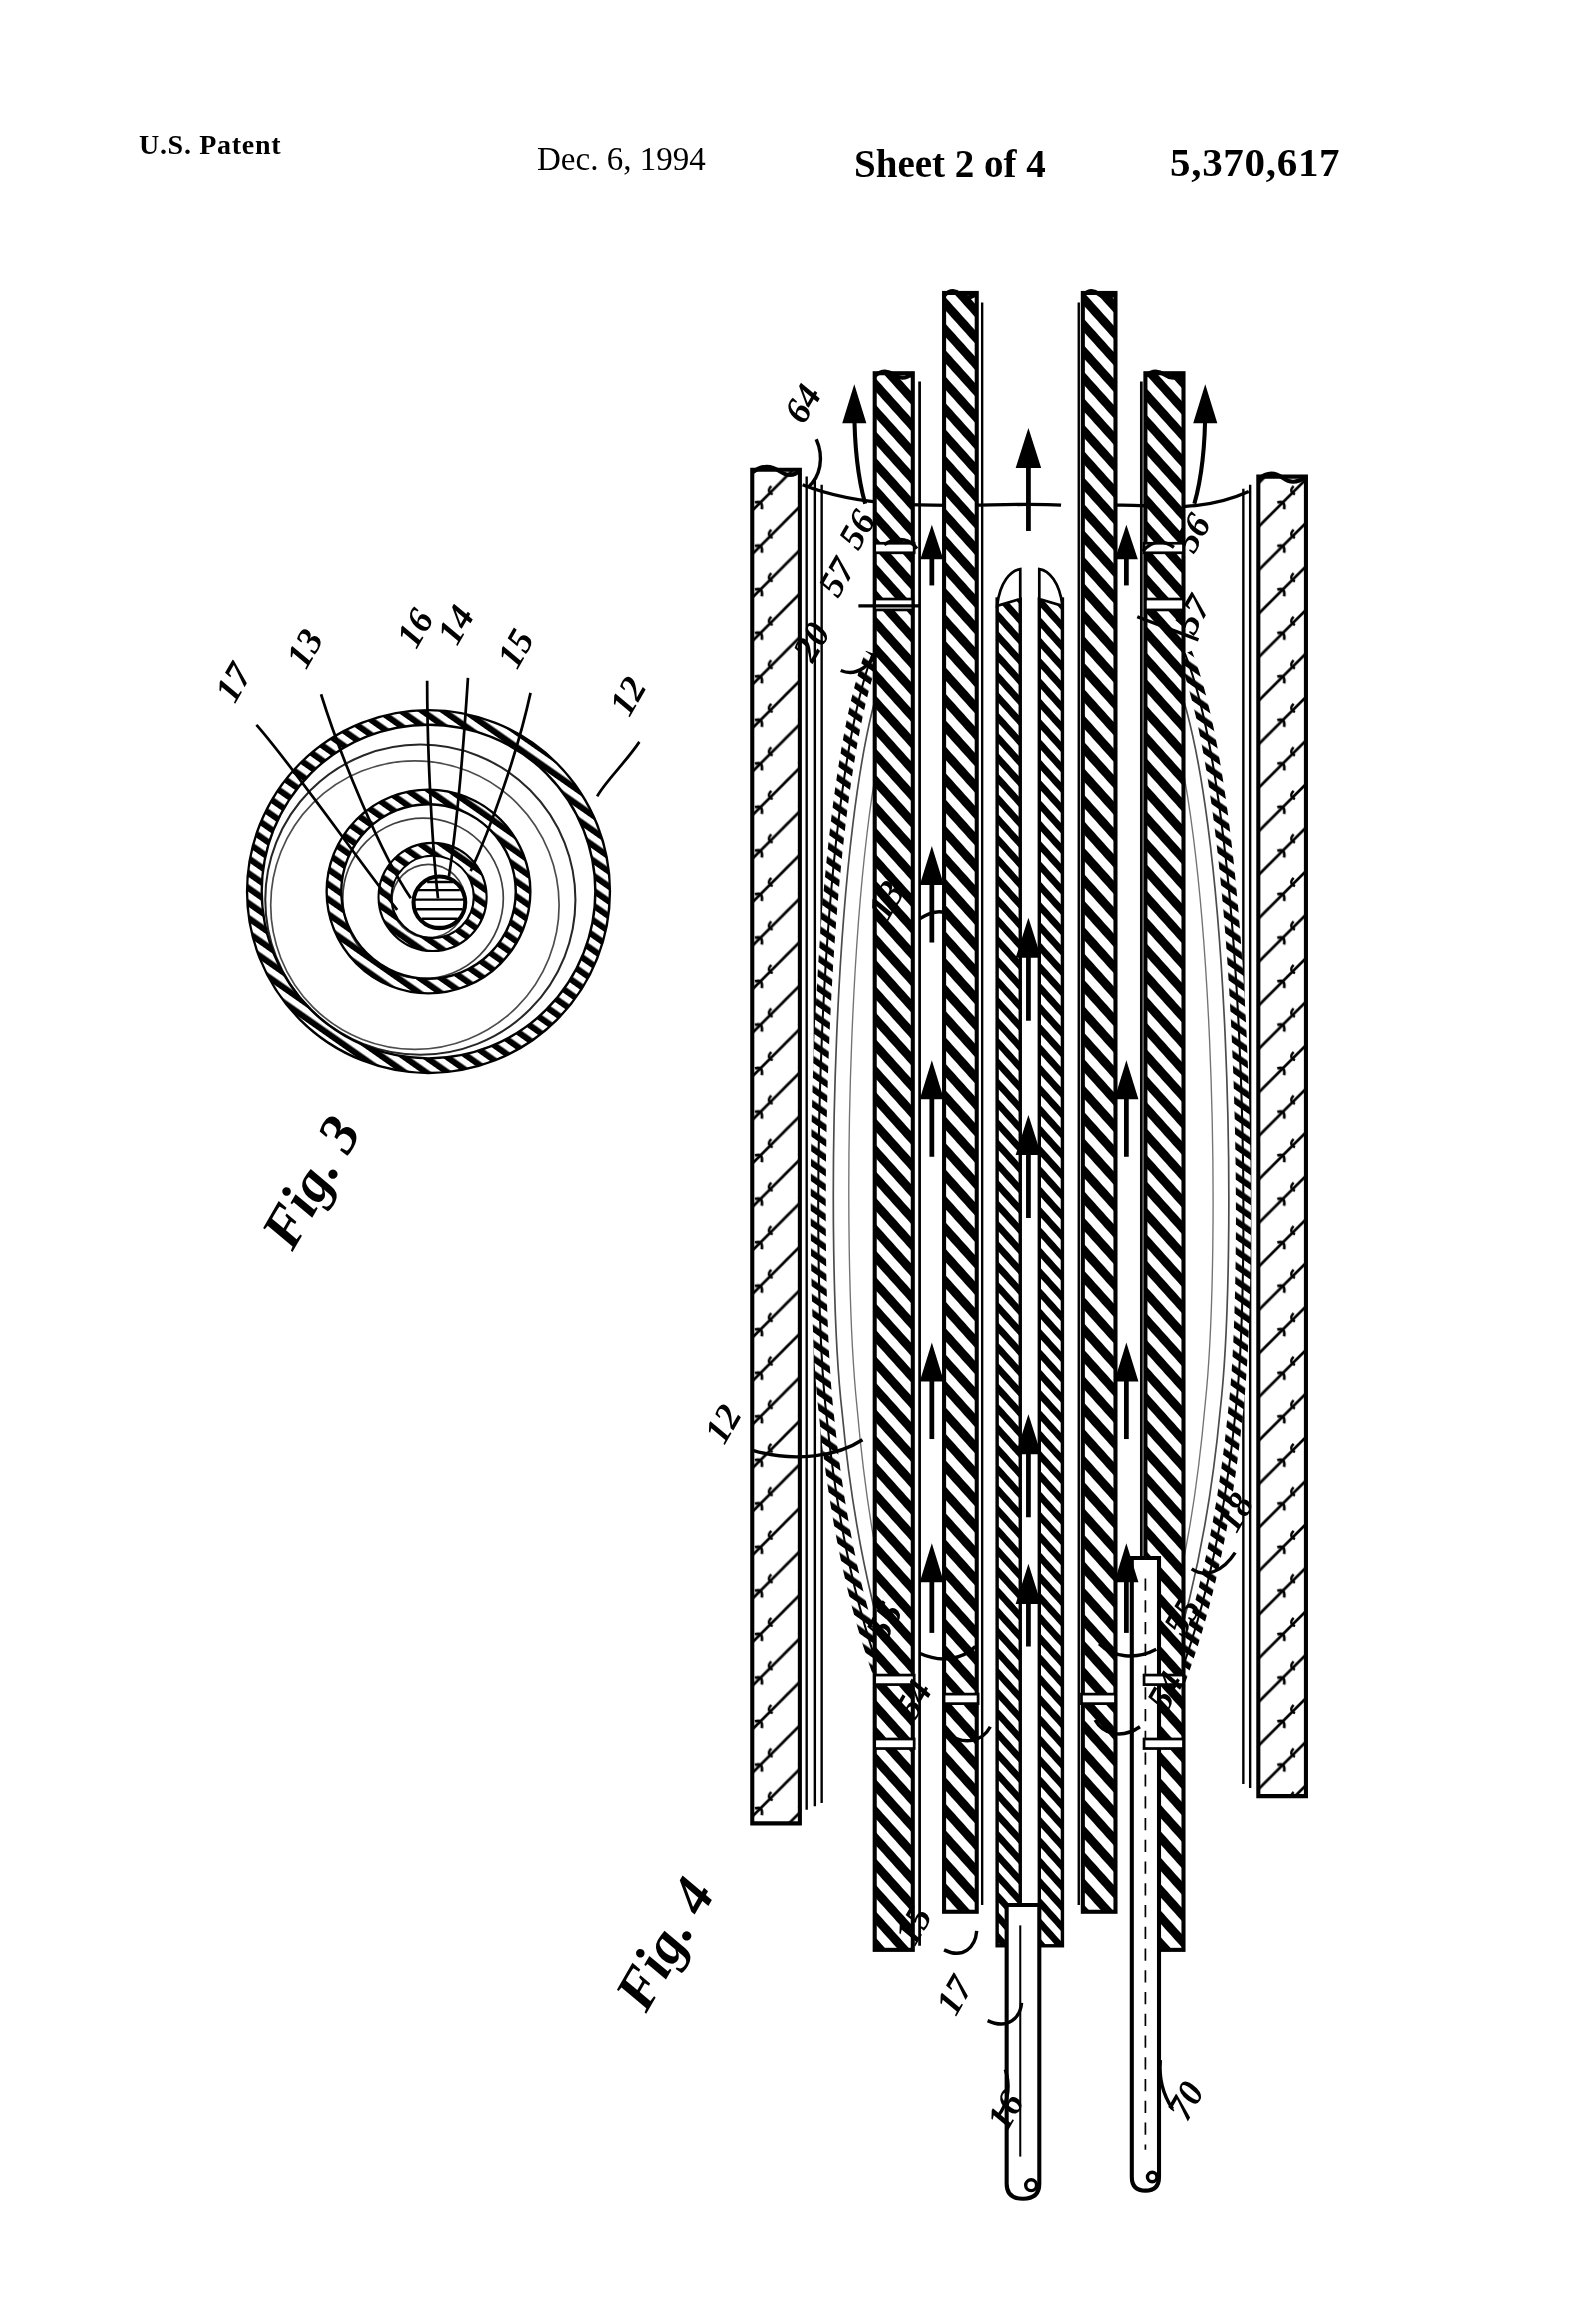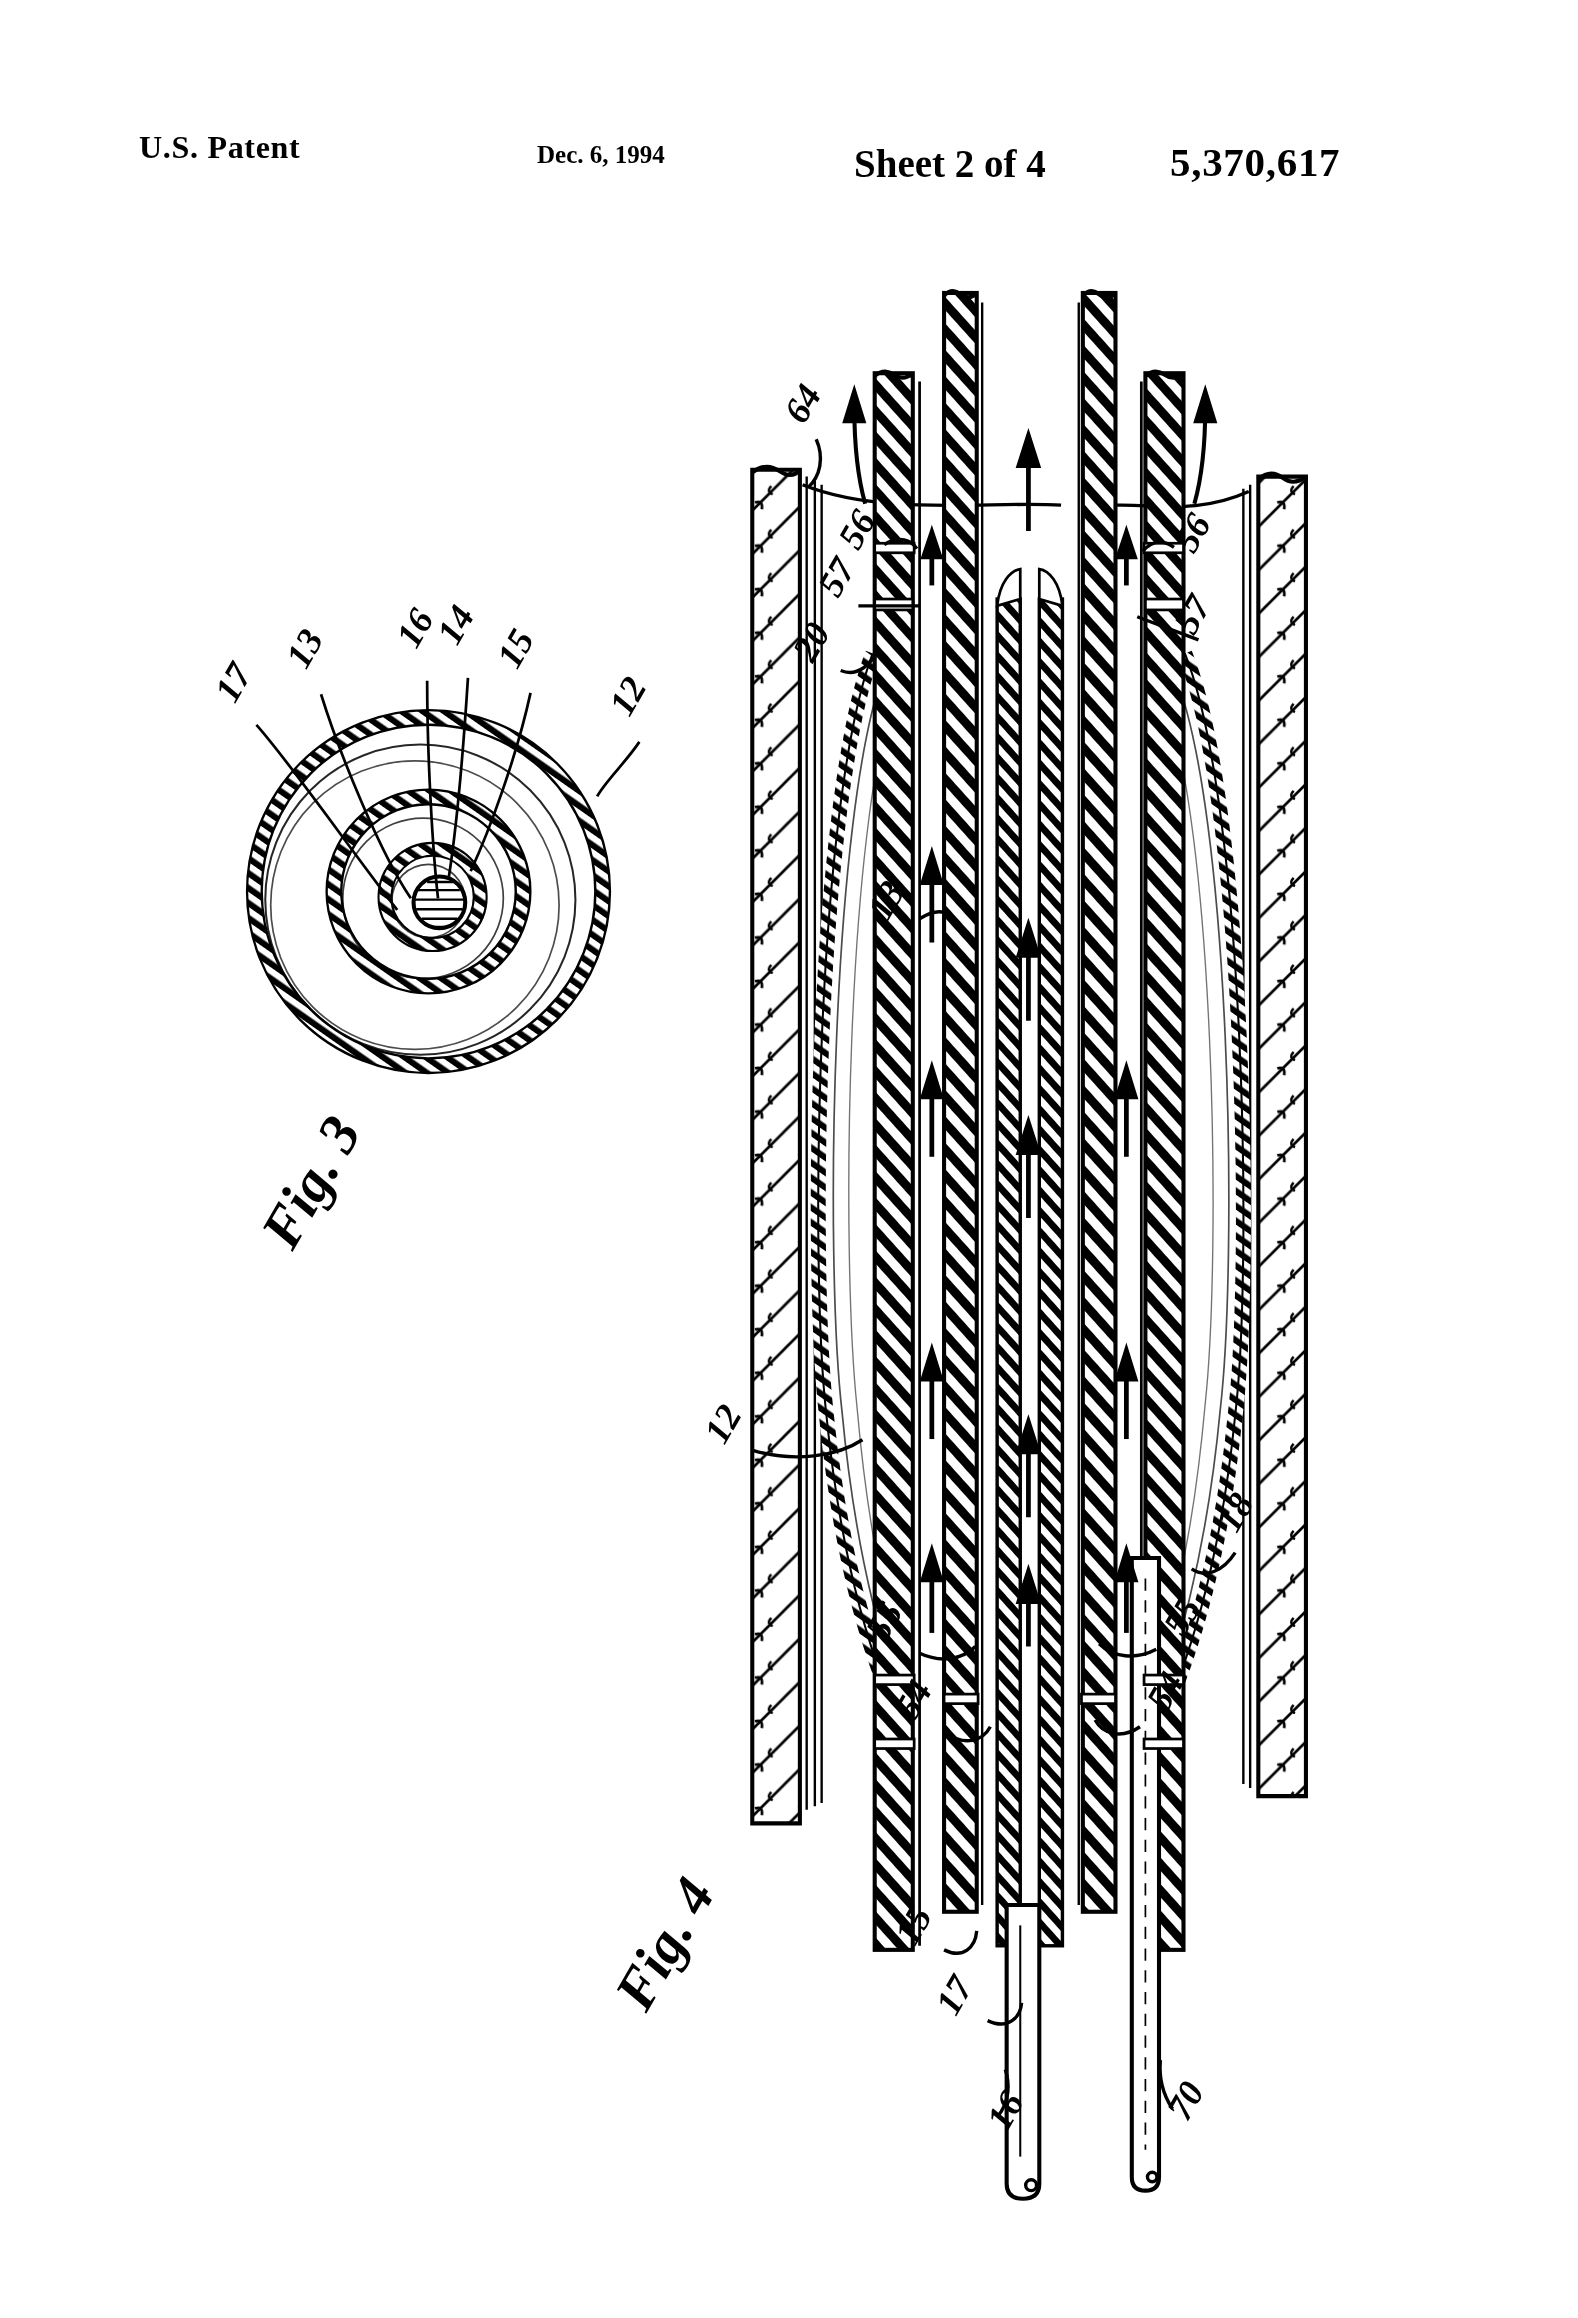--- a/index.html
+++ b/index.html
@@ -22,31 +22,31 @@
     position: absolute;
     top: 129px;
     left: 0;
     width: 1578px;
     height: 75px;
   }
   #patent-header .hdr-office {
     position: absolute;
     left: 139px;
     top: 0px;
-    font-size: 32px;
+    font-size: 28px;
     font-weight: bold;
     letter-spacing: 0.7px;
     white-space: nowrap;
   }
   #patent-header .hdr-date {
     position: absolute;
     left: 537px;
     top: 12.2px;
-    font-size: 25px;
-    font-weight: bold;
+    font-size: 33px;
+    font-weight: normal;
     white-space: nowrap;
   }
   #patent-header .hdr-sheet {
     position: absolute;
     left: 854px;
     top: 12.2px;
     font-size: 39px;
     font-weight: bold;
     white-space: nowrap;
   }

